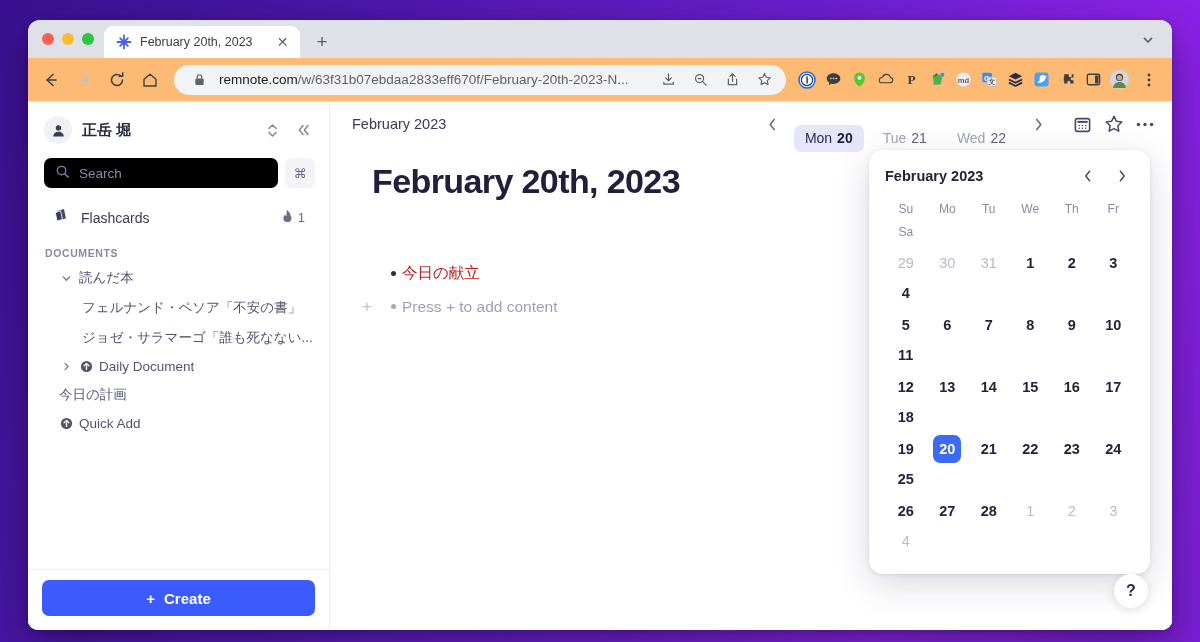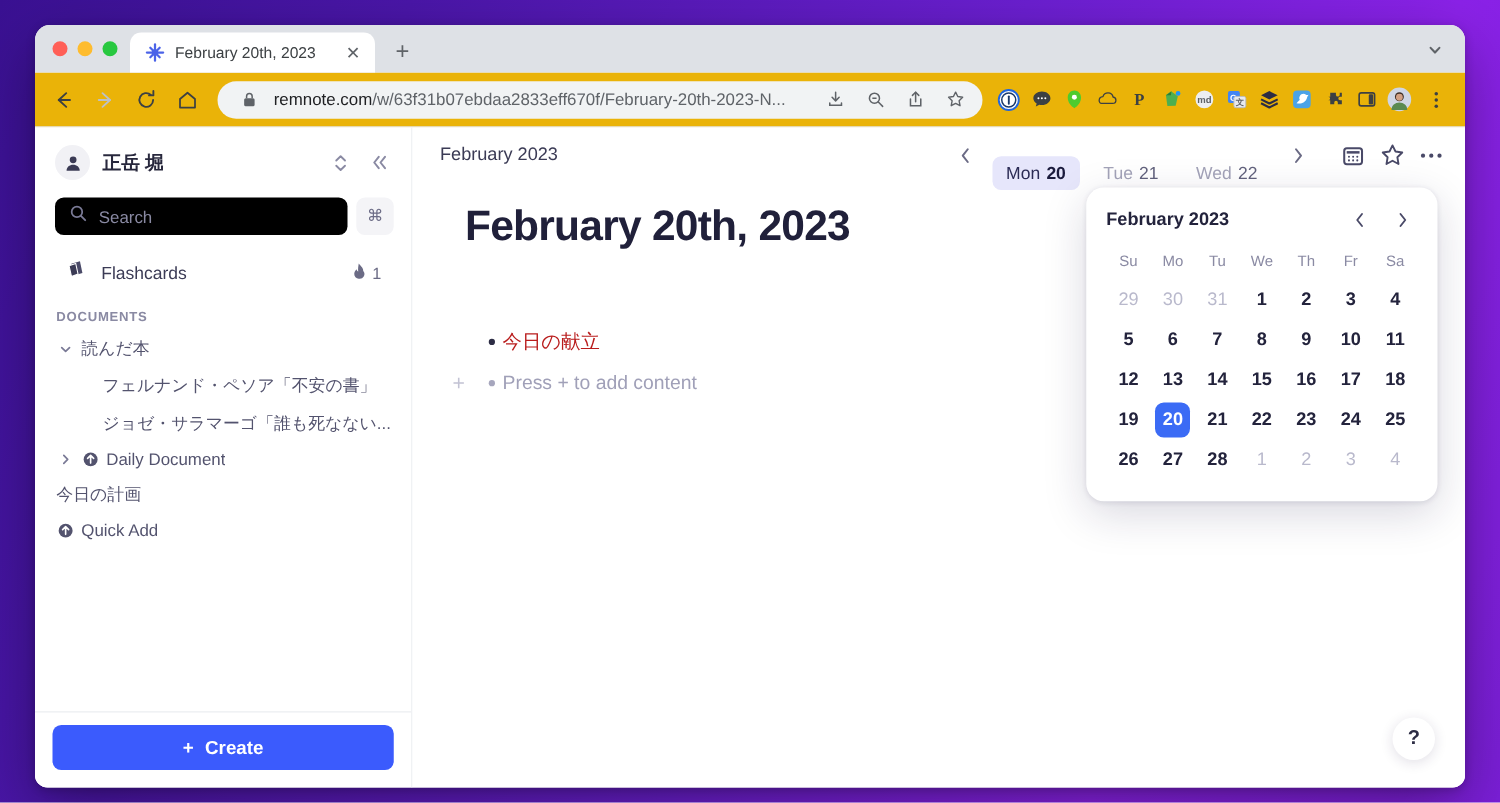--- a/index.html
+++ b/index.html
@@ -57,21 +57,21 @@
     color: #5f6368; font-size: 19px; line-height: 1;
   }
   #tab-list-button {
     position: absolute; right: 10px; bottom: 4px;
     width: 28px; height: 28px; display: flex;
     align-items: center; justify-content: center; color: #5f6368;
   }
 
   
   #toolbar {
-    height: 44px; flex: 0 0 44px; background: #eab308;
+    height: 44px; flex: 0 0 44px; background: #fdba74;
     display: flex; align-items: center; gap: 3px; padding: 0 8px;
     border-bottom: 1px solid #e4e6e9;
   }
   .nav-btn {
     width: 30px; height: 30px; border-radius: 50%;
     display: flex; align-items: center; justify-content: center;
     color: #3c4043; flex: 0 0 30px;
   }
   .nav-btn.disabled { color: #bdc1c6; }
 
@@ -157,21 +157,21 @@
   .tree-row .caret {
     width: 14px; flex: 0 0 14px; display: flex;
     align-items: center; justify-content: center; color: #7a7a96;
   }
   .tree-row .doc-badge {
     width: 14px; height: 14px; flex: 0 0 14px;
     display: flex; align-items: center; justify-content: center;
   }
   .tree-row .tree-label { overflow: hidden; text-overflow: ellipsis; }
   .tree-row.indent { padding-left: 54px; }
-  .tree-row.noindent { padding-left: 17px; }
+  .tree-row.noindent { padding-left: 31px; }
 
   #create-wrap { padding: 10px 14px 14px 14px; border-top: 1px solid #eceef1; }
   #create-button {
     height: 36px; background: #3b5bfd; border-radius: 7px;
     display: flex; align-items: center; justify-content: center; gap: 9px;
     color: #fff; font-size: 15px; font-weight: 700;
   }
 
   
   #main-pane { flex: 1; display: flex; flex-direction: column; min-width: 0; position: relative; background: #fff; }
@@ -224,21 +224,21 @@
     width: 281px; background: #fff; border-radius: 14px;
     box-shadow: 0 10px 34px rgba(30,25,70,0.17), 0 1px 4px rgba(30,25,70,0.10);
     padding: 14px 16px 16px 16px;
   }
   #cal-header { display: flex; align-items: center; margin-bottom: 14px; }
   #cal-month { font-size: 14.5px; font-weight: 700; color: #23233c; flex: 1; }
   .cal-nav {
     width: 24px; height: 24px; display: flex; align-items: center;
     justify-content: center; color: #4a4a68;
   }
-  #cal-dow, .cal-week { display: grid; grid-template-columns: repeat(7, 1fr); }
+  #cal-dow, .cal-week { display: grid; grid-template-columns: repeat(6, 1fr); }
   #cal-dow div {
     text-align: center; font-size: 12px; color: #8a8aa3;
     padding-bottom: 9px;
   }
   .cal-week { margin-bottom: 2px; }
   .cal-cell {
     height: 30px; display: flex; align-items: center; justify-content: center;
     font-size: 14.5px; color: #23233c; font-weight: 600;
   }
   .cal-cell .cell-inner {

